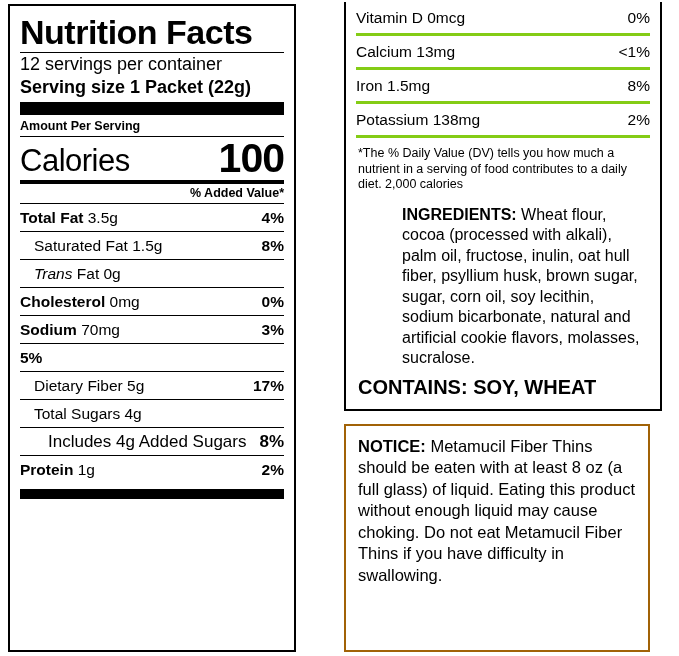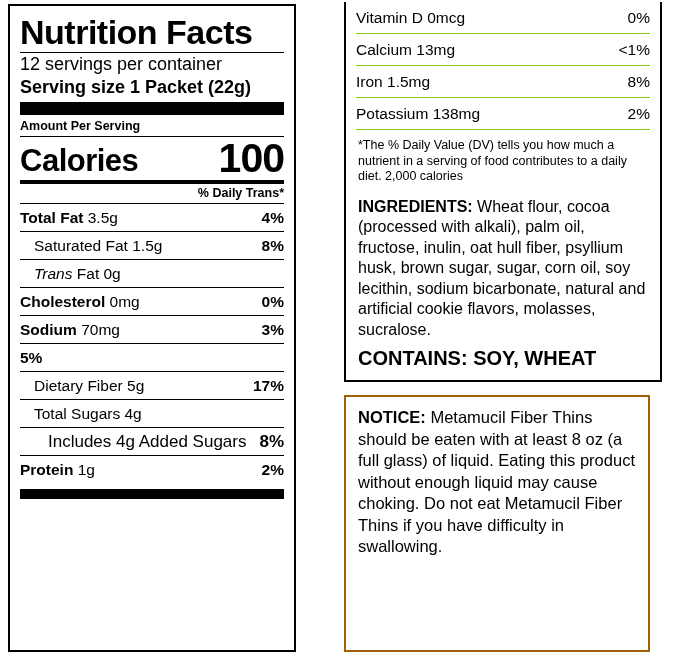--- a/index.html
+++ b/index.html
@@ -72,21 +72,21 @@
     padding: 3px 0 2px 0;
   }
   .cal-row {
     display: flex;
     align-items: flex-end;
     justify-content: space-between;
     padding: 1px 0 2px 0;
   }
   .cal-label {
     font-size: 31px;
-    font-weight: bold;
+    font-weight: normal;
     line-height: 34px;
     letter-spacing: -0.5px;
   }
   .cal-value {
     font-size: 41px;
     font-weight: bold;
     line-height: 40px;
     letter-spacing: -1px;
   }
   .dv-header {
@@ -128,33 +128,34 @@
     padding: 0 10px 8px 10px;
     width: 318px;
   }
   .micro-row {
     display: flex;
     justify-content: space-between;
     align-items: baseline;
     font-size: 15.5px;
     line-height: 19px;
     padding: 6px 0 6px 0;
-    border-bottom: 1px solid #84cc16;
+    border-bottom: 3px solid #84cc16;
   }
   .micro-row:last-of-type { border-bottom: none; }
   .micro-row .pct { white-space: nowrap; }
   .footnote {
     font-size: 12.5px;
     line-height: 15.5px;
     padding: 8px 2px 2px 2px;
   }
   .ingredients {
     font-size: 16px;
     line-height: 20.5px;
     padding: 10px 2px 4px 2px;
+    margin-left: 44px;
   }
   .ingredients b { font-weight: bold; }
   .contains {
     font-size: 20px;
     line-height: 20px;
     font-weight: bold;
     padding: 4px 2px 4px 2px;
   }
   .notice-box {
     border: 2px solid #a16207;
@@ -188,21 +189,21 @@
 
       <div class="amount-per">Amount Per Serving</div>
       <div class="rule-thin"></div>
 
       <div class="cal-row">
         <span class="cal-label">Calories</span>
         <span class="cal-value">100</span>
       </div>
 
       <div class="rule-med"></div>
-      <div class="dv-header">% Daily Trans*</div>
+      <div class="dv-header">% Added Value*</div>
       <div class="rule-thin"></div>
 
       <div class="nf-row">
         <span class="nm"><b>Total Fat</b> <span>3.5g</span></span>
         <span class="pct">4%</span>
       </div>
       <div class="rule-thin"></div>
 
       <div class="nf-row indent-1">
         <span class="nm"><span>Saturated Fat</span> <span>1.5g</span></span>

